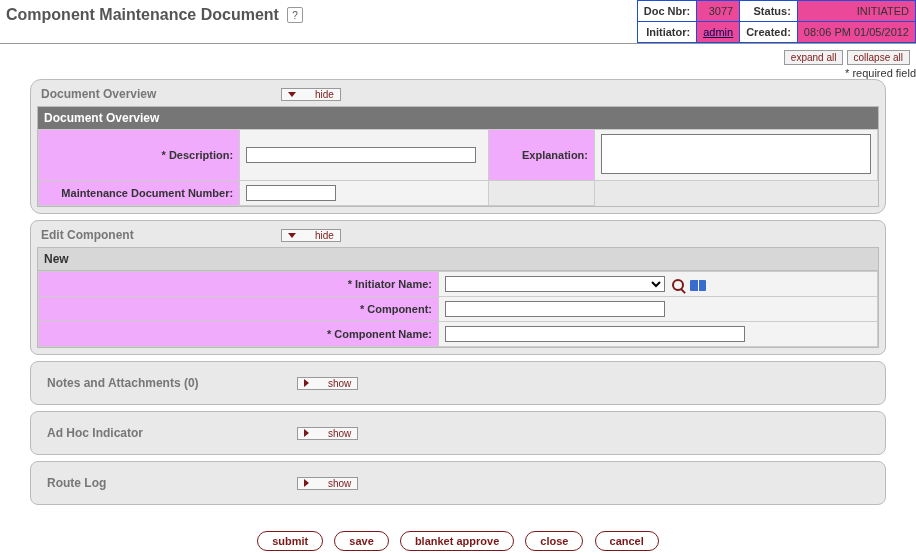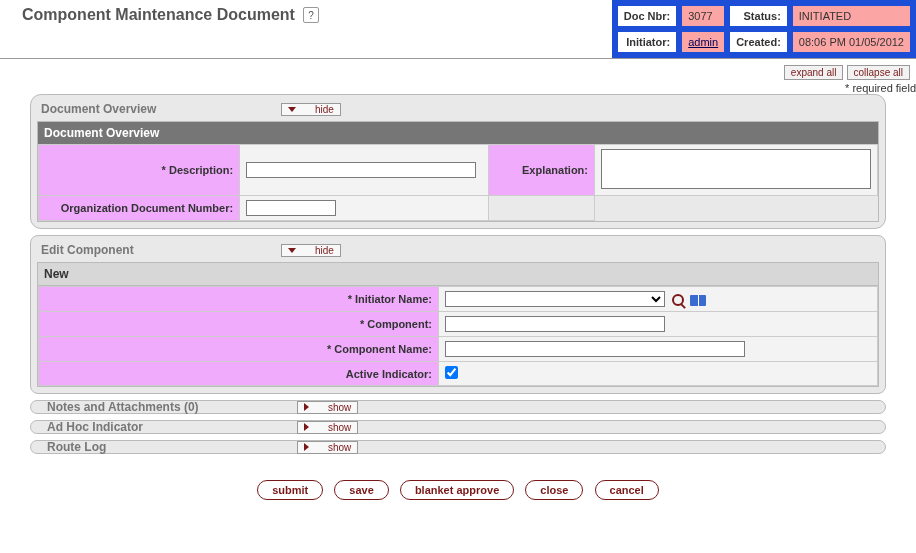--- a/index.html
+++ b/index.html
@@ -1,27 +1,27 @@
 <!DOCTYPE html>
 <html><head>
 <meta charset="utf-8">
 <style>
   * { box-sizing: border-box; margin: 0; padding: 0; }
   body { font-family: Verdana, Arial, sans-serif; font-size: 11px; background: #fff; color: #333; width: 916px; }
   
   
   .header-row { display: flex; justify-content: space-between; align-items: flex-start; border-bottom: 1px solid #999; }
-  .title-block { padding: 6px 0 0 22px; display: flex; align-items: center; gap: 8px; }
+  .title-block { padding: 6px 0 0 6px; display: flex; align-items: center; gap: 8px; }
   .title-text { font-size: 16px; font-weight: bold; color: #555; }
   .help-icon { width: 16px; height: 16px; border: 1px solid #999; display:inline-flex; align-items:center; justify-content:center; font-size:10px; color:#555; border-radius:2px; }
   
   .info-table { border-collapse: collapse; }
-  .info-table td { border: 6px solid #1d4ed8; padding: 4px 6px; font-size: 11px; }
+  .info-table td { border: 1px solid #1d4ed8; padding: 4px 6px; font-size: 11px; }
   .info-table .lab { font-weight: bold; text-align: right; background: #fff; }
-  .info-table .val { background: #fca5a5; }
+  .info-table .val { background: #ec4899; text-align: right; }
   .link-val { color: #005; text-decoration: underline; }
   
   .util-row { text-align: right; padding: 6px 6px 2px 0; }
   .small-btn { font-size: 10px; background: #f2f2f2; border: 1px solid #999; padding: 1px 6px; color: #7a1818; cursor: pointer; }
   .req-note { font-size: 11px; color: #333; text-align: right; padding-right: 0; }
   
   .doc-body { padding: 0 30px 10px 30px; }
   
   
   .sect { border: 1px solid #bbb; border-radius: 8px; background: #e9e9e9; margin-top: 6px; padding-bottom: 6px; position: relative; overflow: hidden; }
@@ -47,21 +47,21 @@
   textarea { font-size: 11px; border:1px solid #7a7a7a; resize:none; }
   select { font-size:11px; border:1px solid #7a7a7a; background:#fff; }
   
   .icon-inline { display:inline-flex; align-items:center; vertical-align:middle; margin-left:4px; }
   .mag { width:12px; height:12px; border:2px solid #7a1818; border-radius:50%; position:relative; display:inline-block; margin-right:6px; }
   .mag::after { content:""; position:absolute; width:6px; height:2px; background:#7a1818; transform:rotate(45deg); bottom:-3px; right:-4px; }
   .book { width:16px; height:11px; display:inline-block; background:linear-gradient(#3a6cd0,#3a6cd0); border-radius:1px; position:relative; }
   .book::after { content:""; position:absolute; left:50%; top:0; bottom:0; width:1px; background:#fff; }
   
   
-  .collapsed-sect { display:flex; align-items:center; border:1px solid #bbb; border-radius:8px; background:#e9e9e9; margin-top:6px; height:14px; padding:0 16px; }
+  .collapsed-sect { display:flex; align-items:center; border:1px solid #bbb; border-radius:8px; background:#e9e9e9; margin-top:6px; height:44px; padding:0 16px; }
   .collapsed-sect .sect-title { flex: 0 0 250px; }
   
   
   .action-row { text-align:center; padding: 16px 0; }
   .pill { display:inline-block; border:1px solid #7a1818; border-radius:12px; padding:3px 14px; margin:0 4px; font-size:11px; color:#7a1818; background:#fff; cursor:pointer; font-weight:bold; }
 </style>
 </head>
 <body>
 
 <div class="header-row">
@@ -106,21 +106,21 @@
     <div class="panel">
       <div class="panel-head">Document Overview</div>
       <div class="grid">
         <div class="grow">
           <div class="gcell glabel">* Description:</div>
           <div class="gcell" style="width:250px;"><input type="text" style="width: 230px;"></div>
           <div class="gcell glabel" style="width:110px;">Explanation:</div>
           <div class="gcell" rowspan="2"><textarea rows="3" style="width: 270px; height: 40px;"></textarea></div>
         </div>
         <div class="grow">
-          <div class="gcell glabel">Organization Document Number:</div>
+          <div class="gcell glabel">Maintenance Document Number:</div>
           <div class="gcell"><input type="text" style="width: 90px;"></div>
           <div class="gcell" style="background:#eaeaea;"></div>
         </div>
       </div>
     </div>
   </div>
 
   <div class="sect">
     <div class="sect-tab">
       <span class="sect-title">Edit Component</span>
@@ -142,24 +142,20 @@
             </span>
           </div>
         </div>
         <div class="grow">
           <div class="gcell glabel wide">* Component:</div>
           <div class="gcell"><input type="text" style="width: 220px;"></div>
         </div>
         <div class="grow">
           <div class="gcell glabel wide">* Component Name:</div>
           <div class="gcell"><input type="text" style="width: 300px;"></div>
-        </div>
-        <div class="grow">
-          <div class="gcell glabel wide">Active Indicator:</div>
-          <div class="gcell"><input type="checkbox" checked="" style=""></div>
         </div>
       </div>
     </div>
   </div>
 
   <div class="collapsed-sect">
     <span class="sect-title">Notes and Attachments (0)</span>
     <button class="toggle-btn">
         <span class="tri-right"></span>
         <span>show</span>

